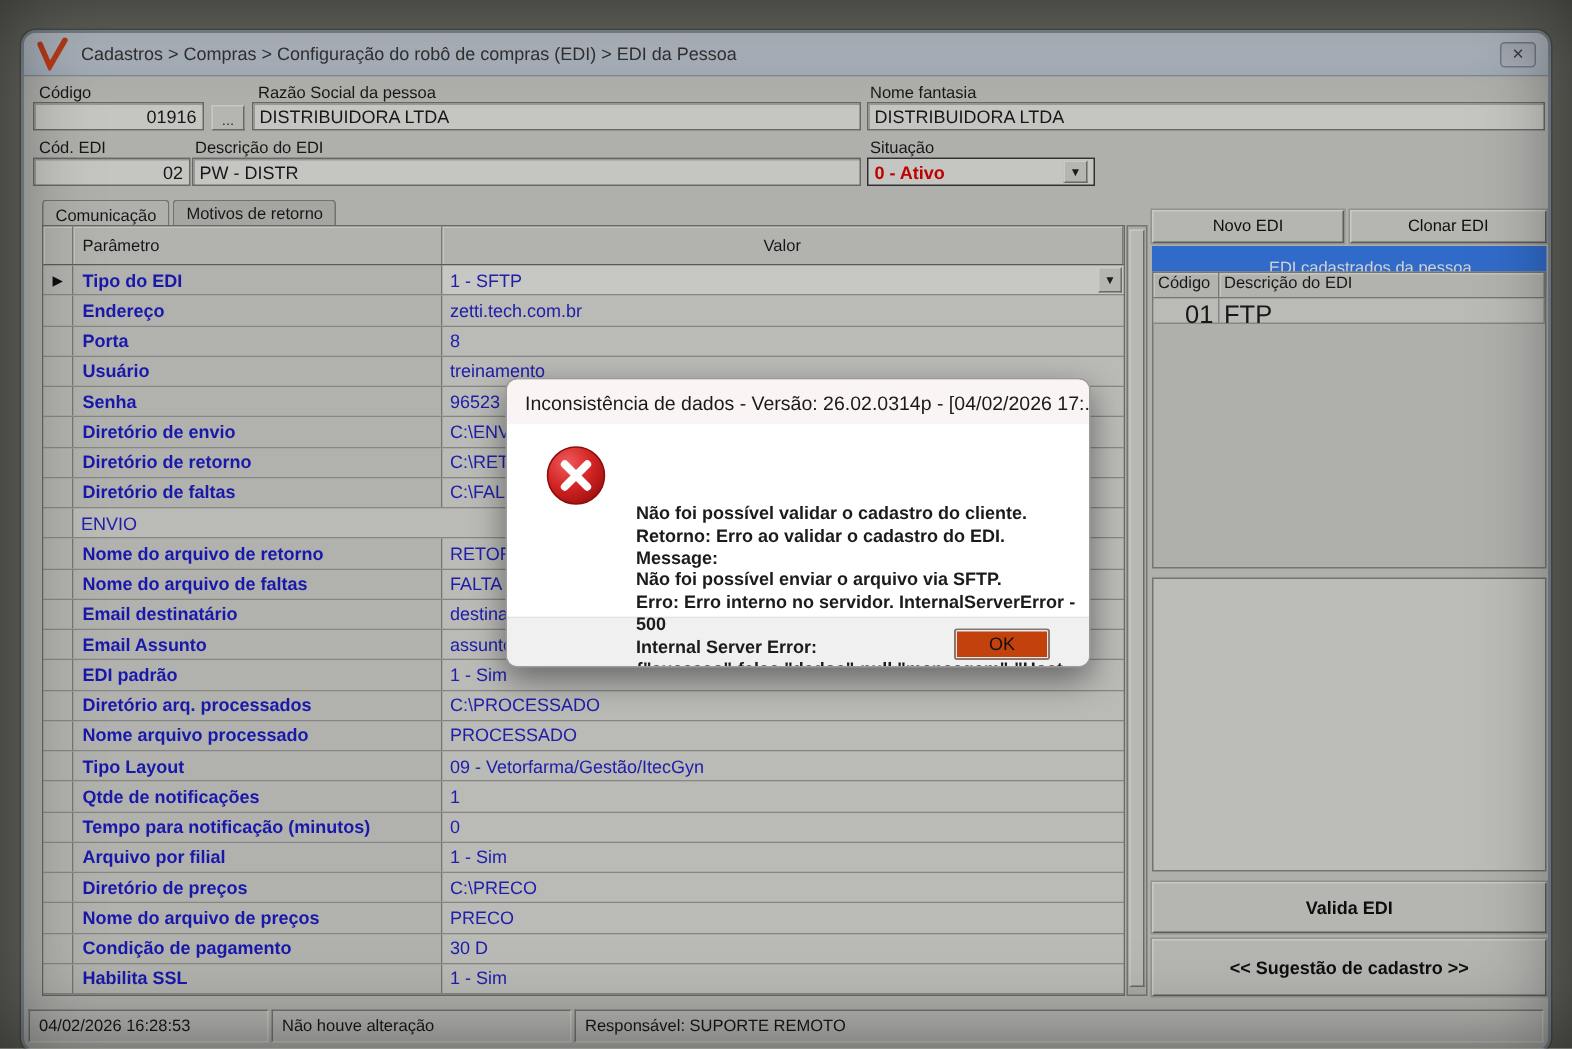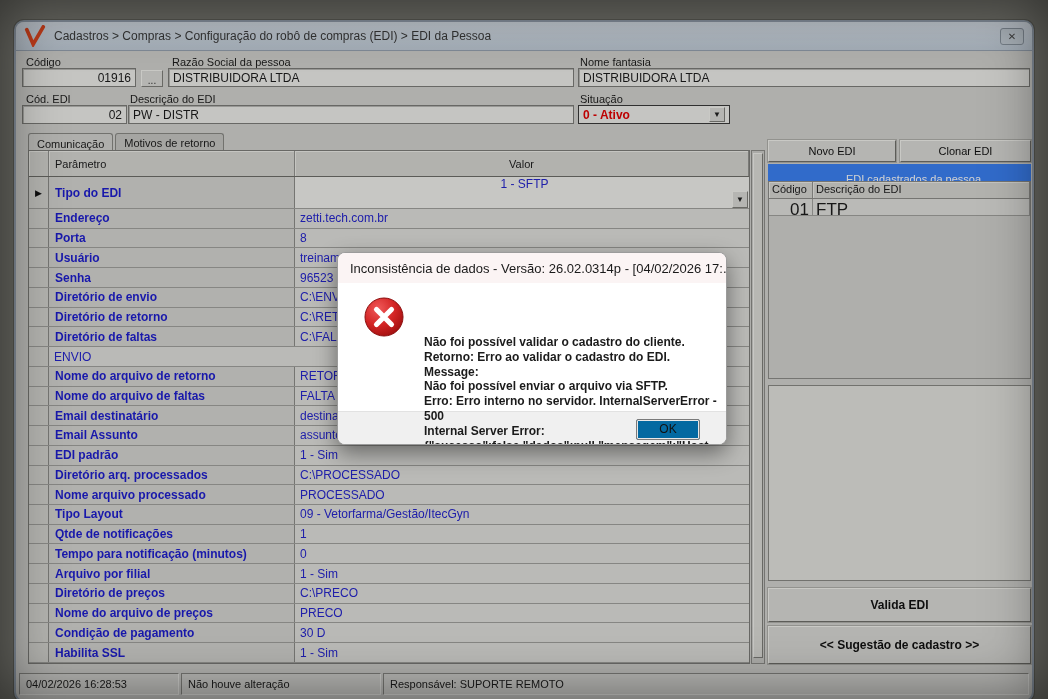--- a/index.html
+++ b/index.html
@@ -50,21 +50,21 @@
   .ph-param { width:246px; padding-left:6px; }
   .ph-value { flex:1; justify-content:center; }
   .prows { flex:1; display:flex; flex-direction:column; }
   .prow { flex:1; display:flex; border-bottom:1px solid #a3a39f; }
   .pmark { width:20px; background:#d8d8d4; border-right:1px solid #8e8e8a; font-size:9px; color:#111;
            display:flex; align-items:center; justify-content:center; }
   .plabel { width:246px; padding-left:6px; background:#d7d7d3; border-right:1px solid #8e8e8a;
             font-size:12px; font-weight:bold; color:#1d1dd0; display:flex; align-items:center; }
   .pvalue { flex:1; background:#e2e2de; font-size:12px; color:#2525cf; display:flex; align-items:center;
             padding-left:5px; overflow:hidden; white-space:nowrap; }
-  .pvalue.sel { background:#f2f2ee;flex-direction:column; }
+  .pvalue.sel { background:#f2f2ee; }
   .pdrop { margin-left:auto; width:16px; height:17px; background:#dcdcd8; flex:0 0 auto;
            border:1px solid; border-color:#f4f4f0 #7f7f7b #7f7f7b #f4f4f0; font-size:8px; color:#222;
            display:flex; align-items:center; justify-content:center; margin-right:1px; }
   .vscroll { position:absolute; left:735px; top:128px; width:14px; height:514px;
              background:#cfcfcb; border:1px solid #8e8e8a; }
   .vthumb { position:absolute; left:1px; top:2px; width:10px; height:505px; background:#dededa;
             border:1px solid; border-color:#f2f2ee #7f7f7b #7f7f7b #f2f2ee; }
 
   
   .rbtn { position:absolute; background:#dcdcd8; border:1px solid; border-color:#f4f4f0 #6f6f6b #6f6f6b #f4f4f0;
@@ -102,21 +102,21 @@
             background:#ffffff; border:1px solid #9b9b9b; border-radius:8px;
             box-shadow:0 8px 22px rgba(0,0,0,0.45); overflow:hidden; }
   .dlg-title { height:30px; background:#fbf4f4; display:flex; align-items:center; padding:0 12px;
                font-size:13px; color:#1a1a1a; white-space:nowrap; overflow:hidden; }
   .dlg-body { position:relative; height:128px; background:#ffffff; }
   .err-icon { position:absolute; left:26px; top:14px; width:40px; height:40px; }
   .dlg-msg { position:absolute; left:86px; top:10px; width:296px; font-size:12px; font-weight:600;
              line-height:14.8px; color:#1b1b1b; white-space:pre-line;margin-top:42px; }
   .dlg-footer { height:35px; background:#f0f0f0; border-top:1px solid #e2e2e2; display:flex;
                 align-items:center; justify-content:flex-end; padding-right:26px; }
-  .ok-btn { width:64px; height:21px; background:#0369a1; border:1px solid #7a7a7a; border-radius:2px;
+  .ok-btn { width:64px; height:21px; background:#c2410c; border:1px solid #7a7a7a; border-radius:2px;
             font-size:12px; color:#111; display:flex; align-items:center; justify-content:center;
             box-shadow:inset 0 0 0 1px #e8e8e8; }
 </style>
 </head>
 <body>
 
 <div class="window">
 
   <div class="titlebar">
     <svg class="logo" viewBox="0 0 24 24">

